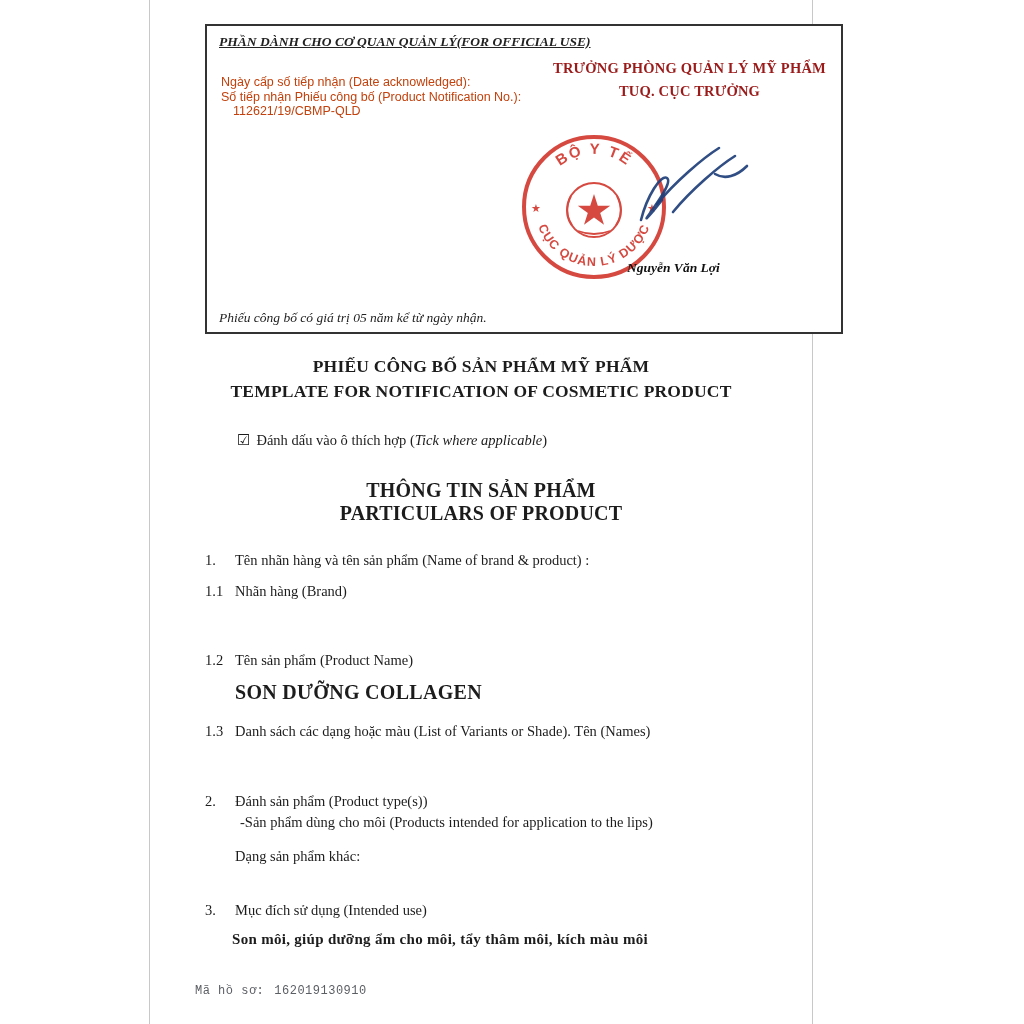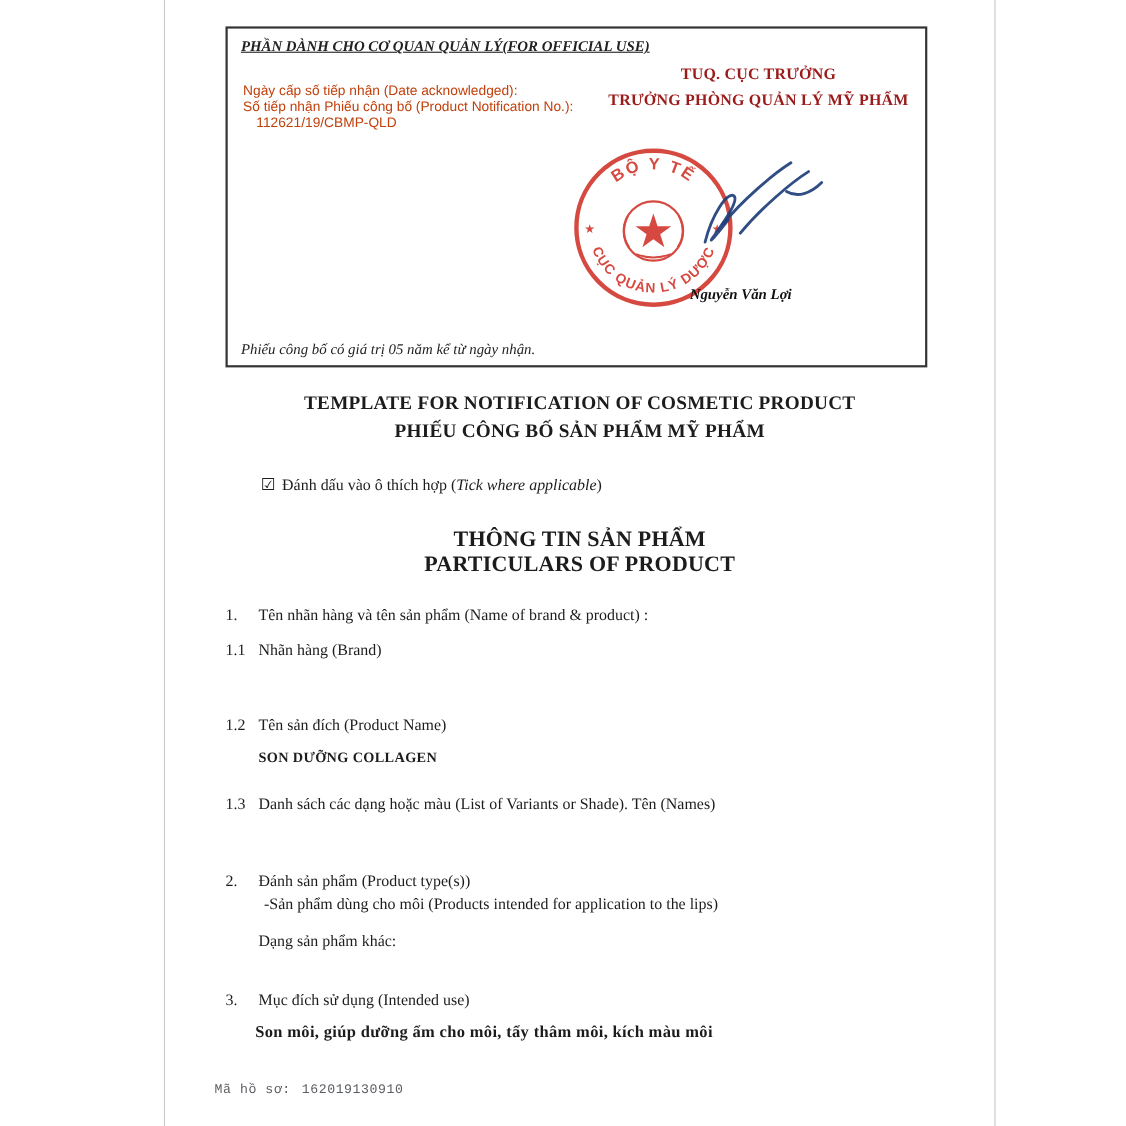--- a/index.html
+++ b/index.html
@@ -2,21 +2,21 @@
 <html style="--official-red: #9b1b1b; --stamp-red: #d03127; --signature-blue: #1e3f7a;"><head>
 <meta charset="utf-8">
 <style>
   * { margin:0; padding:0; box-sizing:border-box; }
   html,body { background:#ffffff; }
   body {
     width:1024px; height:1024px; overflow:hidden;
     font-family:"Liberation Serif", serif; color:#1c1c1c;
   }
   .page {
-    position:relative; width:756px; height:1024px; margin-left:149px;
+    position:relative; width:664px; height:1024px; margin-left:149px;
     background:#fff;
     border-left:1px solid #c8c8c8; border-right:1px solid #c8c8c8;
   }
 
   
   .official-box {
     position:absolute; left:55px; top:24px; width:638px; height:310px;
     border:2px solid #333; background:#fff;
   }
   .box-header {
@@ -62,21 +62,21 @@
   }
   .tick-line { position:absolute; left:55px; top:431px; font-size:14.5px;margin-left:32px; }
   .tick-line .checkbox { font-family:"DejaVu Sans",sans-serif; font-size:15px; margin-right:6px; }
   .tick-line .it { font-style:italic; }
   .section-title {
     position:absolute; left:0; right:0; top:479px; text-align:center;
     font-weight:bold; font-size:20px; line-height:23px; letter-spacing:0.2px;
   }
   .line { position:absolute; left:55px; font-size:14.5px; white-space:nowrap; }
   .line .num { display:inline-block; width:30px; }
-  .val-bold { font-weight:bold; font-size:13px; letter-spacing:0.3px; }
+  .val-bold { font-weight:bold; font-size:20px; letter-spacing:0.3px; }
   .file-code {
     position:absolute; left:45px; top:984px;
     font-family:"Liberation Mono","DejaVu Sans Mono",monospace;
     font-size:12px; color:#5b5e63; letter-spacing:0.5px;
   }
   .file-code .cv { margin-left:10px; }
 </style>
 </head>
 <body>
 
@@ -85,22 +85,22 @@
   <div class="official-box">
     <div class="box-header">PHẦN DÀNH CHO CƠ QUAN QUẢN LÝ(FOR OFFICIAL USE)</div>
 
     <div class="box-left">
       <div class="label">Ngày cấp số tiếp nhận (Date acknowledged):</div>
       <div class="label">Số tiếp nhận Phiếu công bố (Product Notification No.):</div>
       <div class="value">112621/19/CBMP-QLD</div>
     </div>
 
     <div class="box-right">
+      <div>TRƯỞNG PHÒNG QUẢN LÝ MỸ PHẨM</div>
       <div>TUQ. CỤC TRƯỞNG</div>
-      <div>TRƯỞNG PHÒNG QUẢN LÝ MỸ PHẨM</div>
     </div>
 
     <svg class="stamp-svg" viewBox="0 0 150 150" aria-hidden="true">
       <defs>
         <path id="arcTop" d="M 22,75 A 53,53 0 0 1 128,75"></path>
         <path id="arcBottom" d="M 16,75 A 59,59 0 0 0 134,75"></path>
       </defs>
       <circle cx="75" cy="75" r="70" class="stamp-ring"></circle>
       <text class="stamp-text top"><textPath href="#arcTop" startOffset="50%" text-anchor="middle">BỘ Y TẾ</textPath></text>
       <text class="stamp-text bottom"><textPath href="#arcBottom" startOffset="50%" text-anchor="middle">CỤC QUẢN LÝ DƯỢC</textPath></text>
@@ -120,43 +120,43 @@
       <path d="M30,66 C48,44 76,20 92,10"></path>
       <path d="M46,74 C64,52 92,28 108,18"></path>
       <path d="M88,36 C98,42 110,38 120,28"></path>
     </svg>
 
     <div class="signer-name">Nguyễn Văn Lợi</div>
     <div class="validity">Phiếu công bố có giá trị 05 năm kể từ ngày nhận.</div>
   </div>
 
   <div class="doc-title">
+    <div>PHIẾU CÔNG BỐ SẢN PHẨM MỸ PHẨM</div>
     <div>TEMPLATE FOR NOTIFICATION OF COSMETIC PRODUCT</div>
-    <div>PHIẾU CÔNG BỐ SẢN PHẨM MỸ PHẨM</div>
   </div>
 
   <div class="tick-line">
     <span class="checkbox">☑</span><span>Đánh dấu vào ô thích hợp (</span><span class="it">Tick where applicable</span><span>)</span>
   </div>
 
   <div class="section-title">
     <div>THÔNG TIN SẢN PHẨM</div>
     <div>PARTICULARS OF PRODUCT</div>
   </div>
 
   <div class="line" style="top:552px">
     <span class="num">1.</span><span>Tên nhãn hàng và tên sản phẩm (Name of brand &amp; product) :</span>
   </div>
 
   <div class="line" style="top:583px">
     <span class="num">1.1</span><span>Nhãn hàng (Brand)</span>
   </div>
 
   <div class="line" style="top:652px">
-    <span class="num">1.2</span><span>Tên sản đích (Product Name)</span>
+    <span class="num">1.2</span><span>Tên sản phẩm (Product Name)</span>
   </div>
 
   <div class="line val-bold" style="top:681px; left:85px">SON DƯỠNG COLLAGEN</div>
 
   <div class="line" style="top:723px">
     <span class="num">1.3</span><span>Danh sách các dạng hoặc màu (List of Variants or Shade). Tên (Names)</span>
   </div>
 
   <div class="line" style="top:793px">
     <span class="num">2.</span><span>Đánh sản phẩm (Product type(s))</span>

